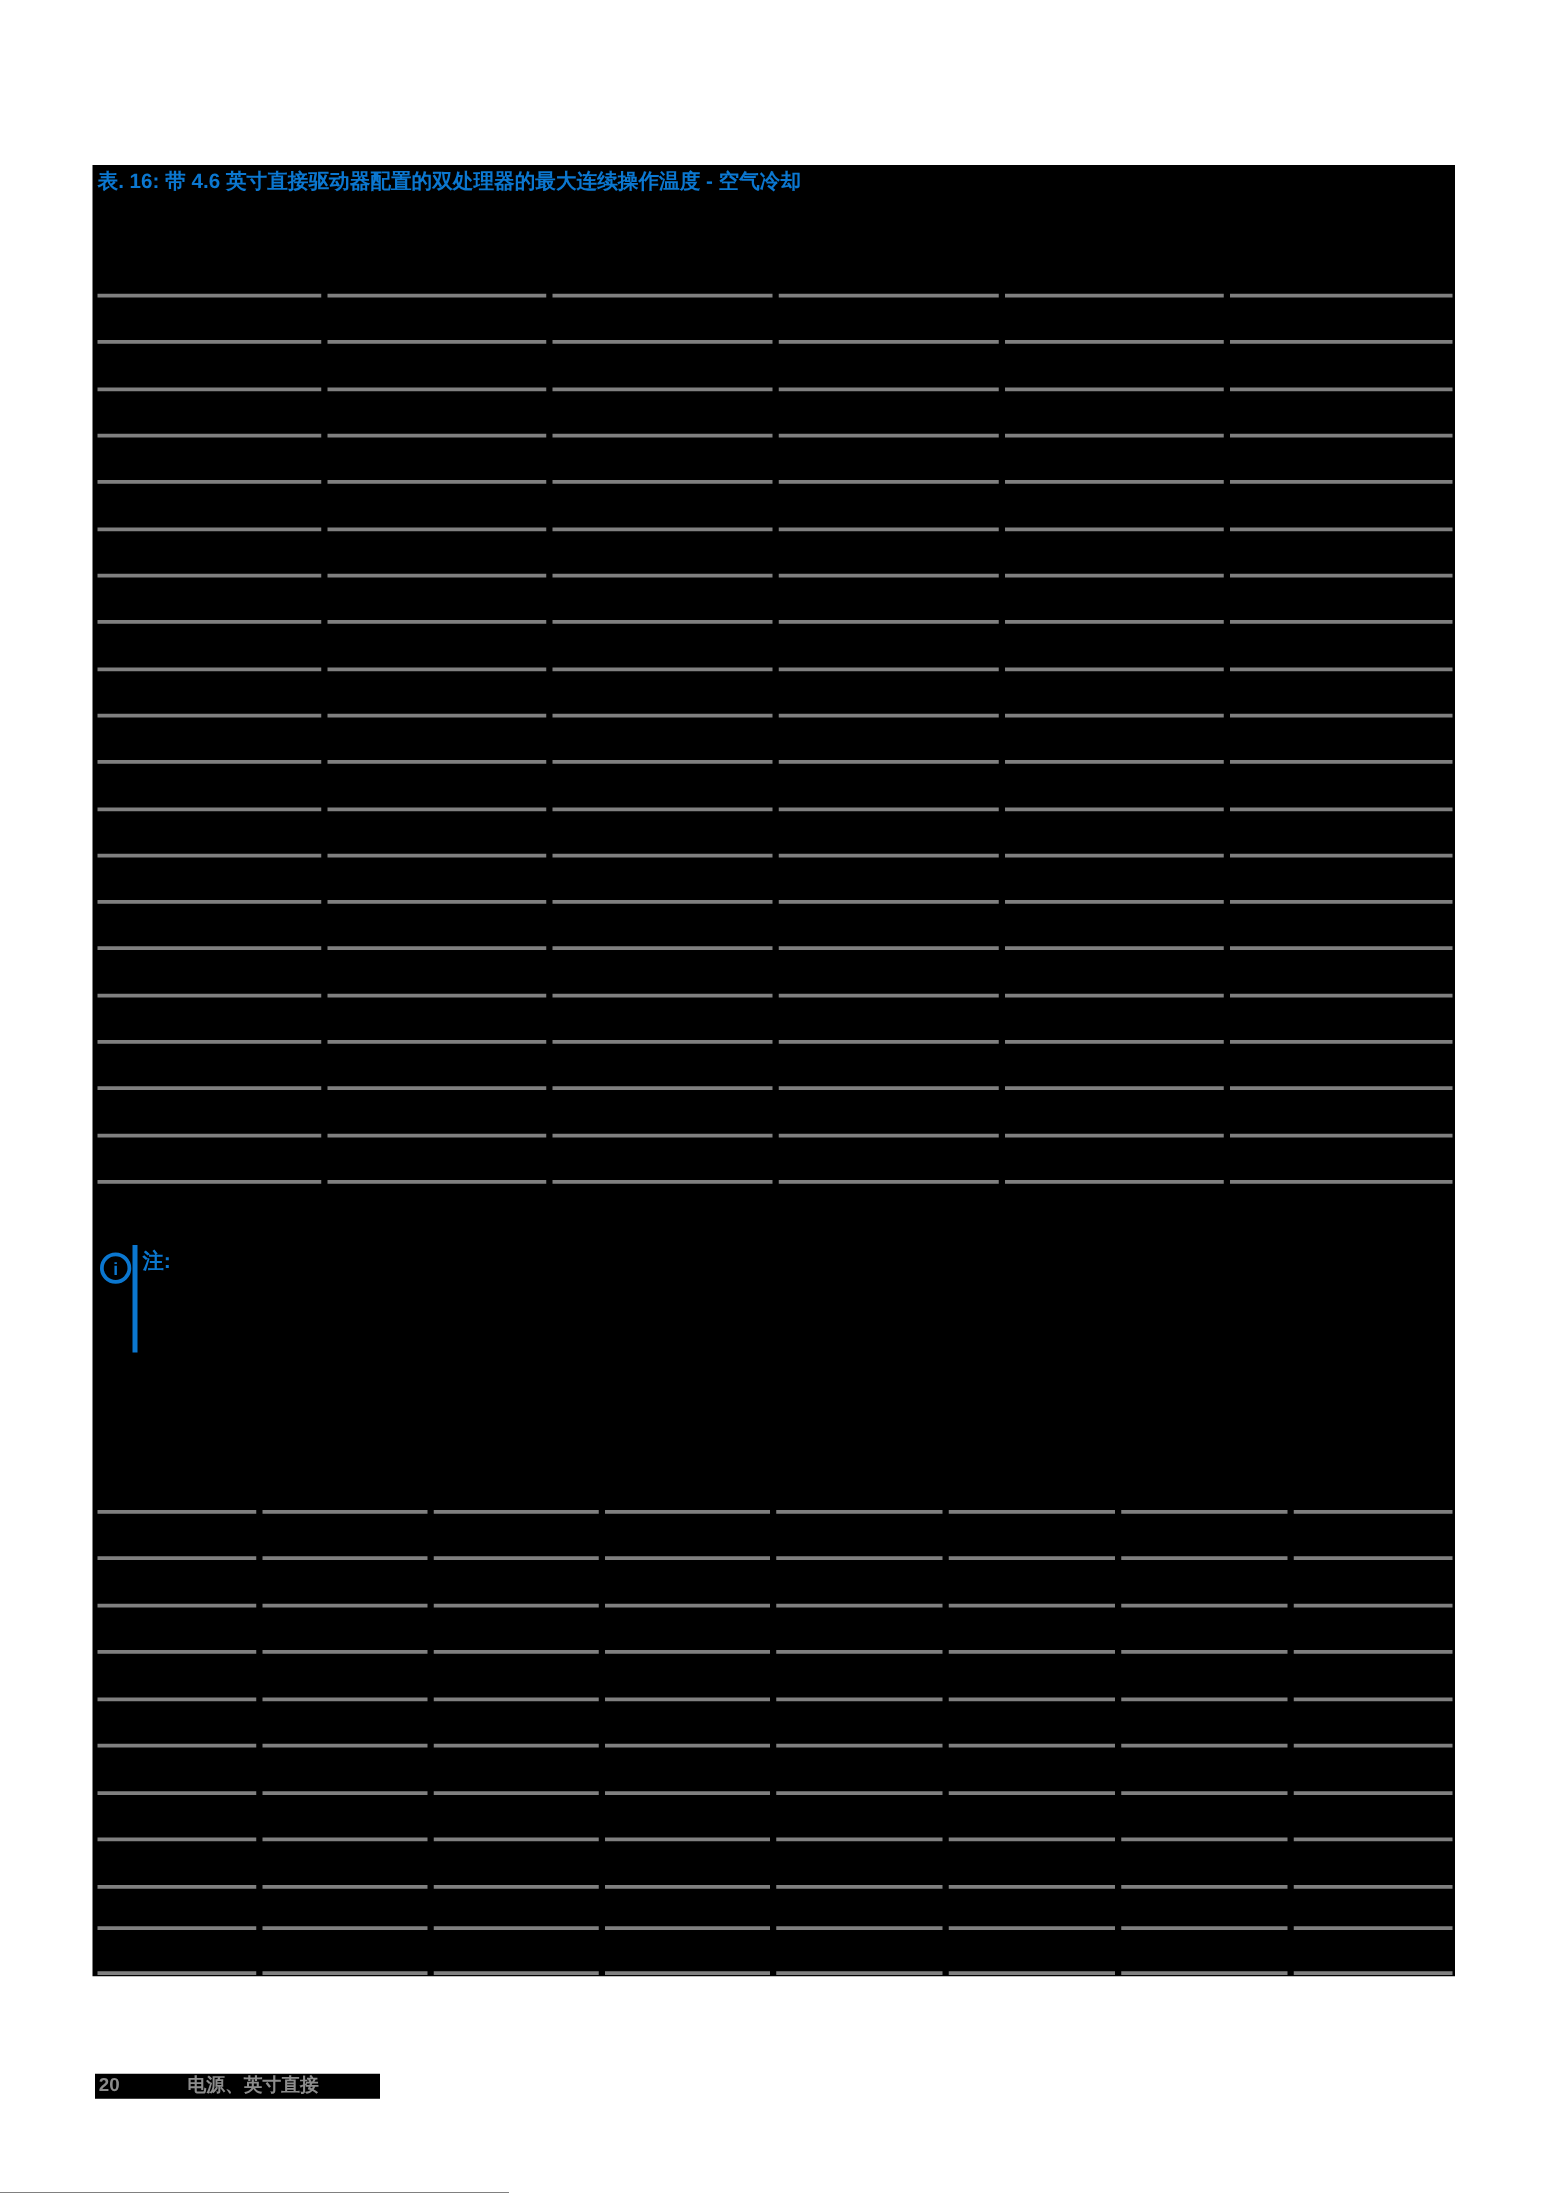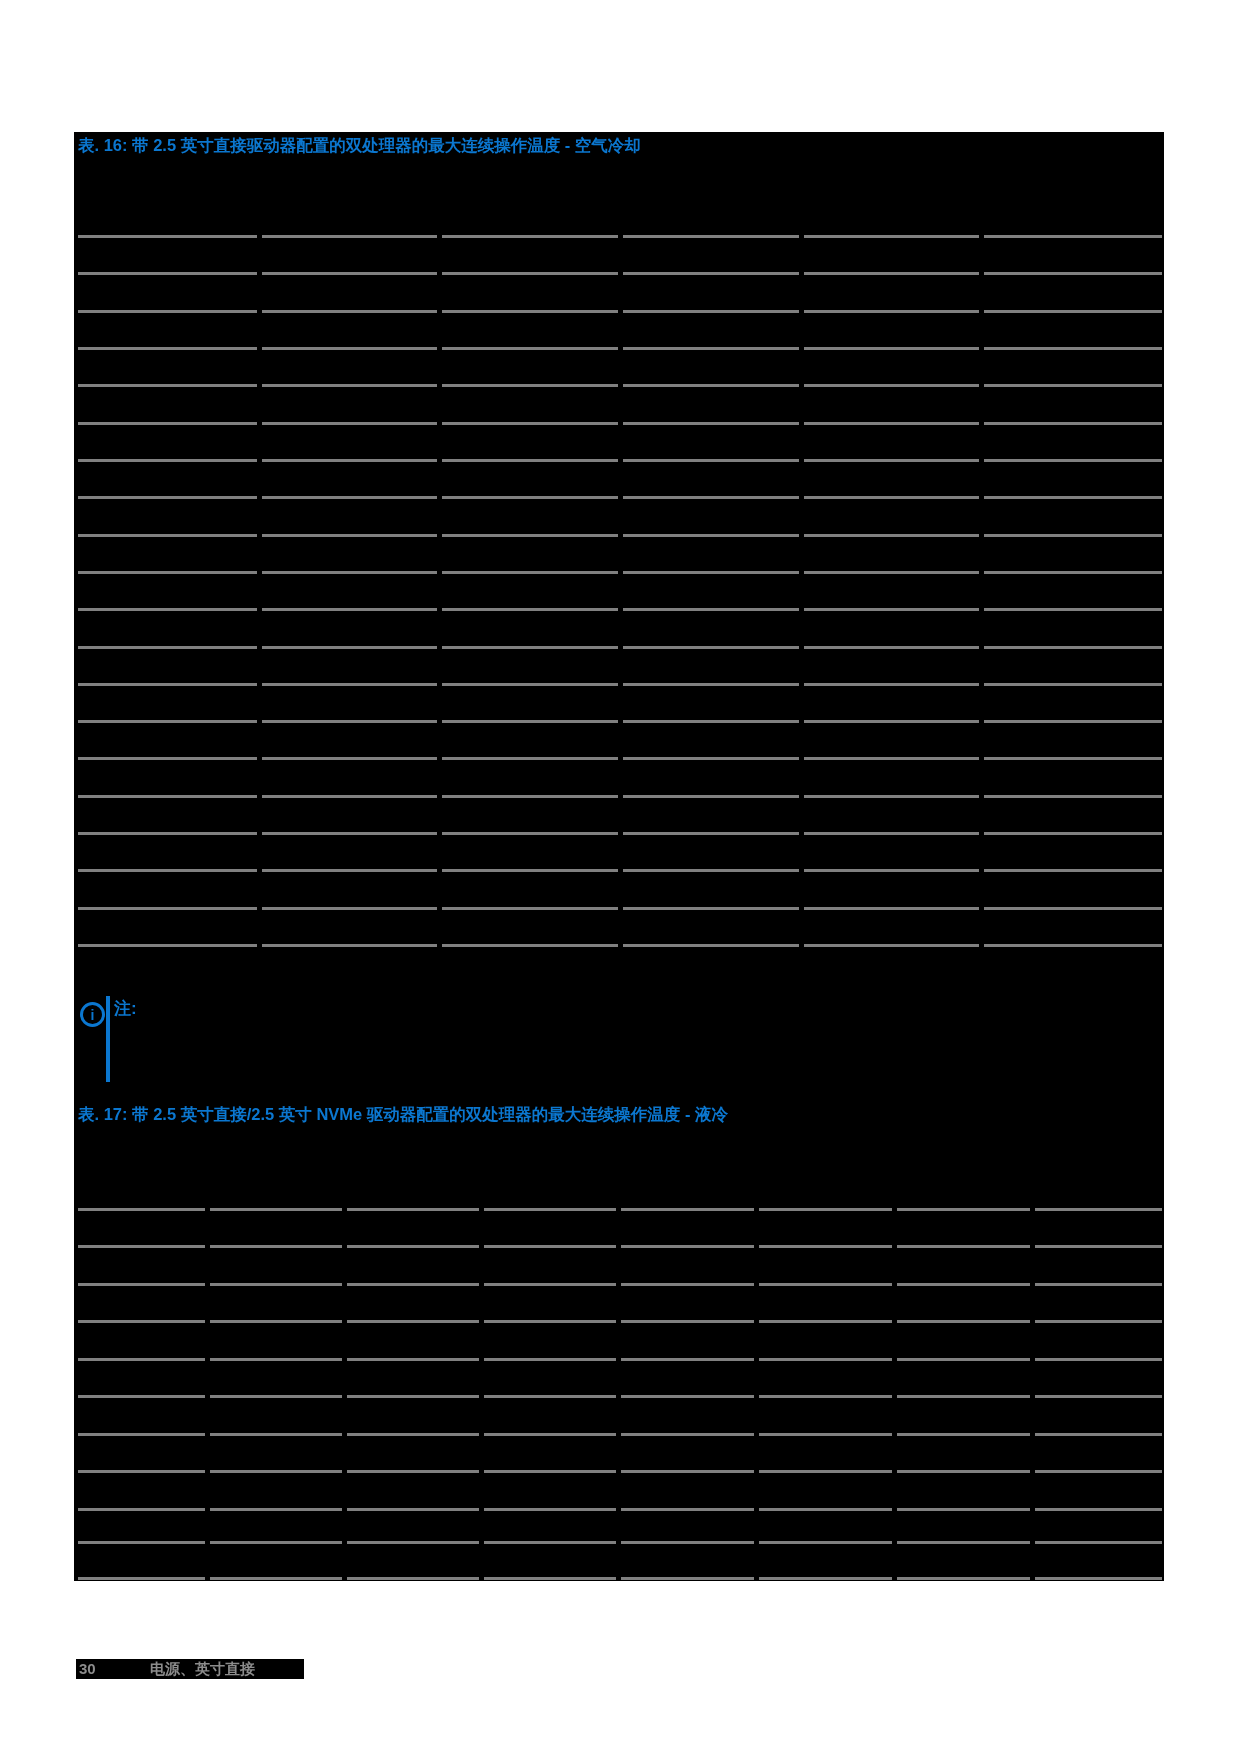--- a/index.html
+++ b/index.html
@@ -69,21 +69,21 @@
   .pageno{position:absolute;left:3px;top:0;}
   .section{position:absolute;left:74px;top:0;white-space:nowrap;}
 </style>
 </head>
 <body>
 
 <div class="page">
 
   <div class="content-block">
 
-    <div class="table-title t16-title">表. 16: 带 2.5 英寸直接驱动器配置的双处理器的最大连续操作温度 - 空气冷却</div>
+    <div class="table-title t16-title">表. 16: 带 4.6 英寸直接驱动器配置的双处理器的最大连续操作温度 - 空气冷却</div>
 
     <div id="grid16">
         <div class="gridseg" style="left: 4px; top: 102.5px; width: 178.5px;"></div>
         <div class="gridseg" style="left: 187.5px; top: 102.5px; width: 175px;"></div>
         <div class="gridseg" style="left: 367.5px; top: 102.5px; width: 176px;"></div>
         <div class="gridseg" style="left: 548.5px; top: 102.5px; width: 176px;"></div>
         <div class="gridseg" style="left: 729.5px; top: 102.5px; width: 175px;"></div>
         <div class="gridseg" style="left: 909.5px; top: 102.5px; width: 178.5px;"></div>
         <div class="gridseg" style="left: 4px; top: 139.5px; width: 178.5px;"></div>
         <div class="gridseg" style="left: 187.5px; top: 139.5px; width: 175px;"></div>
@@ -200,21 +200,20 @@
         <div class="gridseg" style="left: 729.5px; top: 811.5px; width: 175px;"></div>
         <div class="gridseg" style="left: 909.5px; top: 811.5px; width: 178.5px;"></div>
       </div>
 
     <div class="note-icon">
       <span>i</span>
     </div>
     <div class="note-rule"></div>
     <div class="note-label">注:</div>
 
-    <div class="table-title t17-title">表. 17: 带 2.5 英寸直接/2.5 英寸 NVMe 驱动器配置的双处理器的最大连续操作温度 - 液冷</div>
 
     <div id="grid17">
         <div class="gridseg" style="left: 4px; top: 1075.5px; width: 126.5px;"></div>
         <div class="gridseg" style="left: 135.5px; top: 1075.5px; width: 132px;"></div>
         <div class="gridseg" style="left: 272.5px; top: 1075.5px; width: 132px;"></div>
         <div class="gridseg" style="left: 409.5px; top: 1075.5px; width: 132px;"></div>
         <div class="gridseg" style="left: 546.5px; top: 1075.5px; width: 133px;"></div>
         <div class="gridseg" style="left: 684.5px; top: 1075.5px; width: 133px;"></div>
         <div class="gridseg" style="left: 822.5px; top: 1075.5px; width: 133px;"></div>
         <div class="gridseg" style="left: 960.5px; top: 1075.5px; width: 127.5px;"></div>
@@ -296,17 +295,17 @@
         <div class="gridseg" style="left: 409.5px; top: 1444.5px; width: 132px;"></div>
         <div class="gridseg" style="left: 546.5px; top: 1444.5px; width: 133px;"></div>
         <div class="gridseg" style="left: 684.5px; top: 1444.5px; width: 133px;"></div>
         <div class="gridseg" style="left: 822.5px; top: 1444.5px; width: 133px;"></div>
         <div class="gridseg" style="left: 960.5px; top: 1444.5px; width: 127.5px;"></div>
       </div>
 
   </div>
 
   <div class="footer">
-    <span class="pageno">30</span>
+    <span class="pageno">20</span>
     <span class="section">电源、英寸直接</span>
   </div>
 
 </div>
 
 </body></html>

